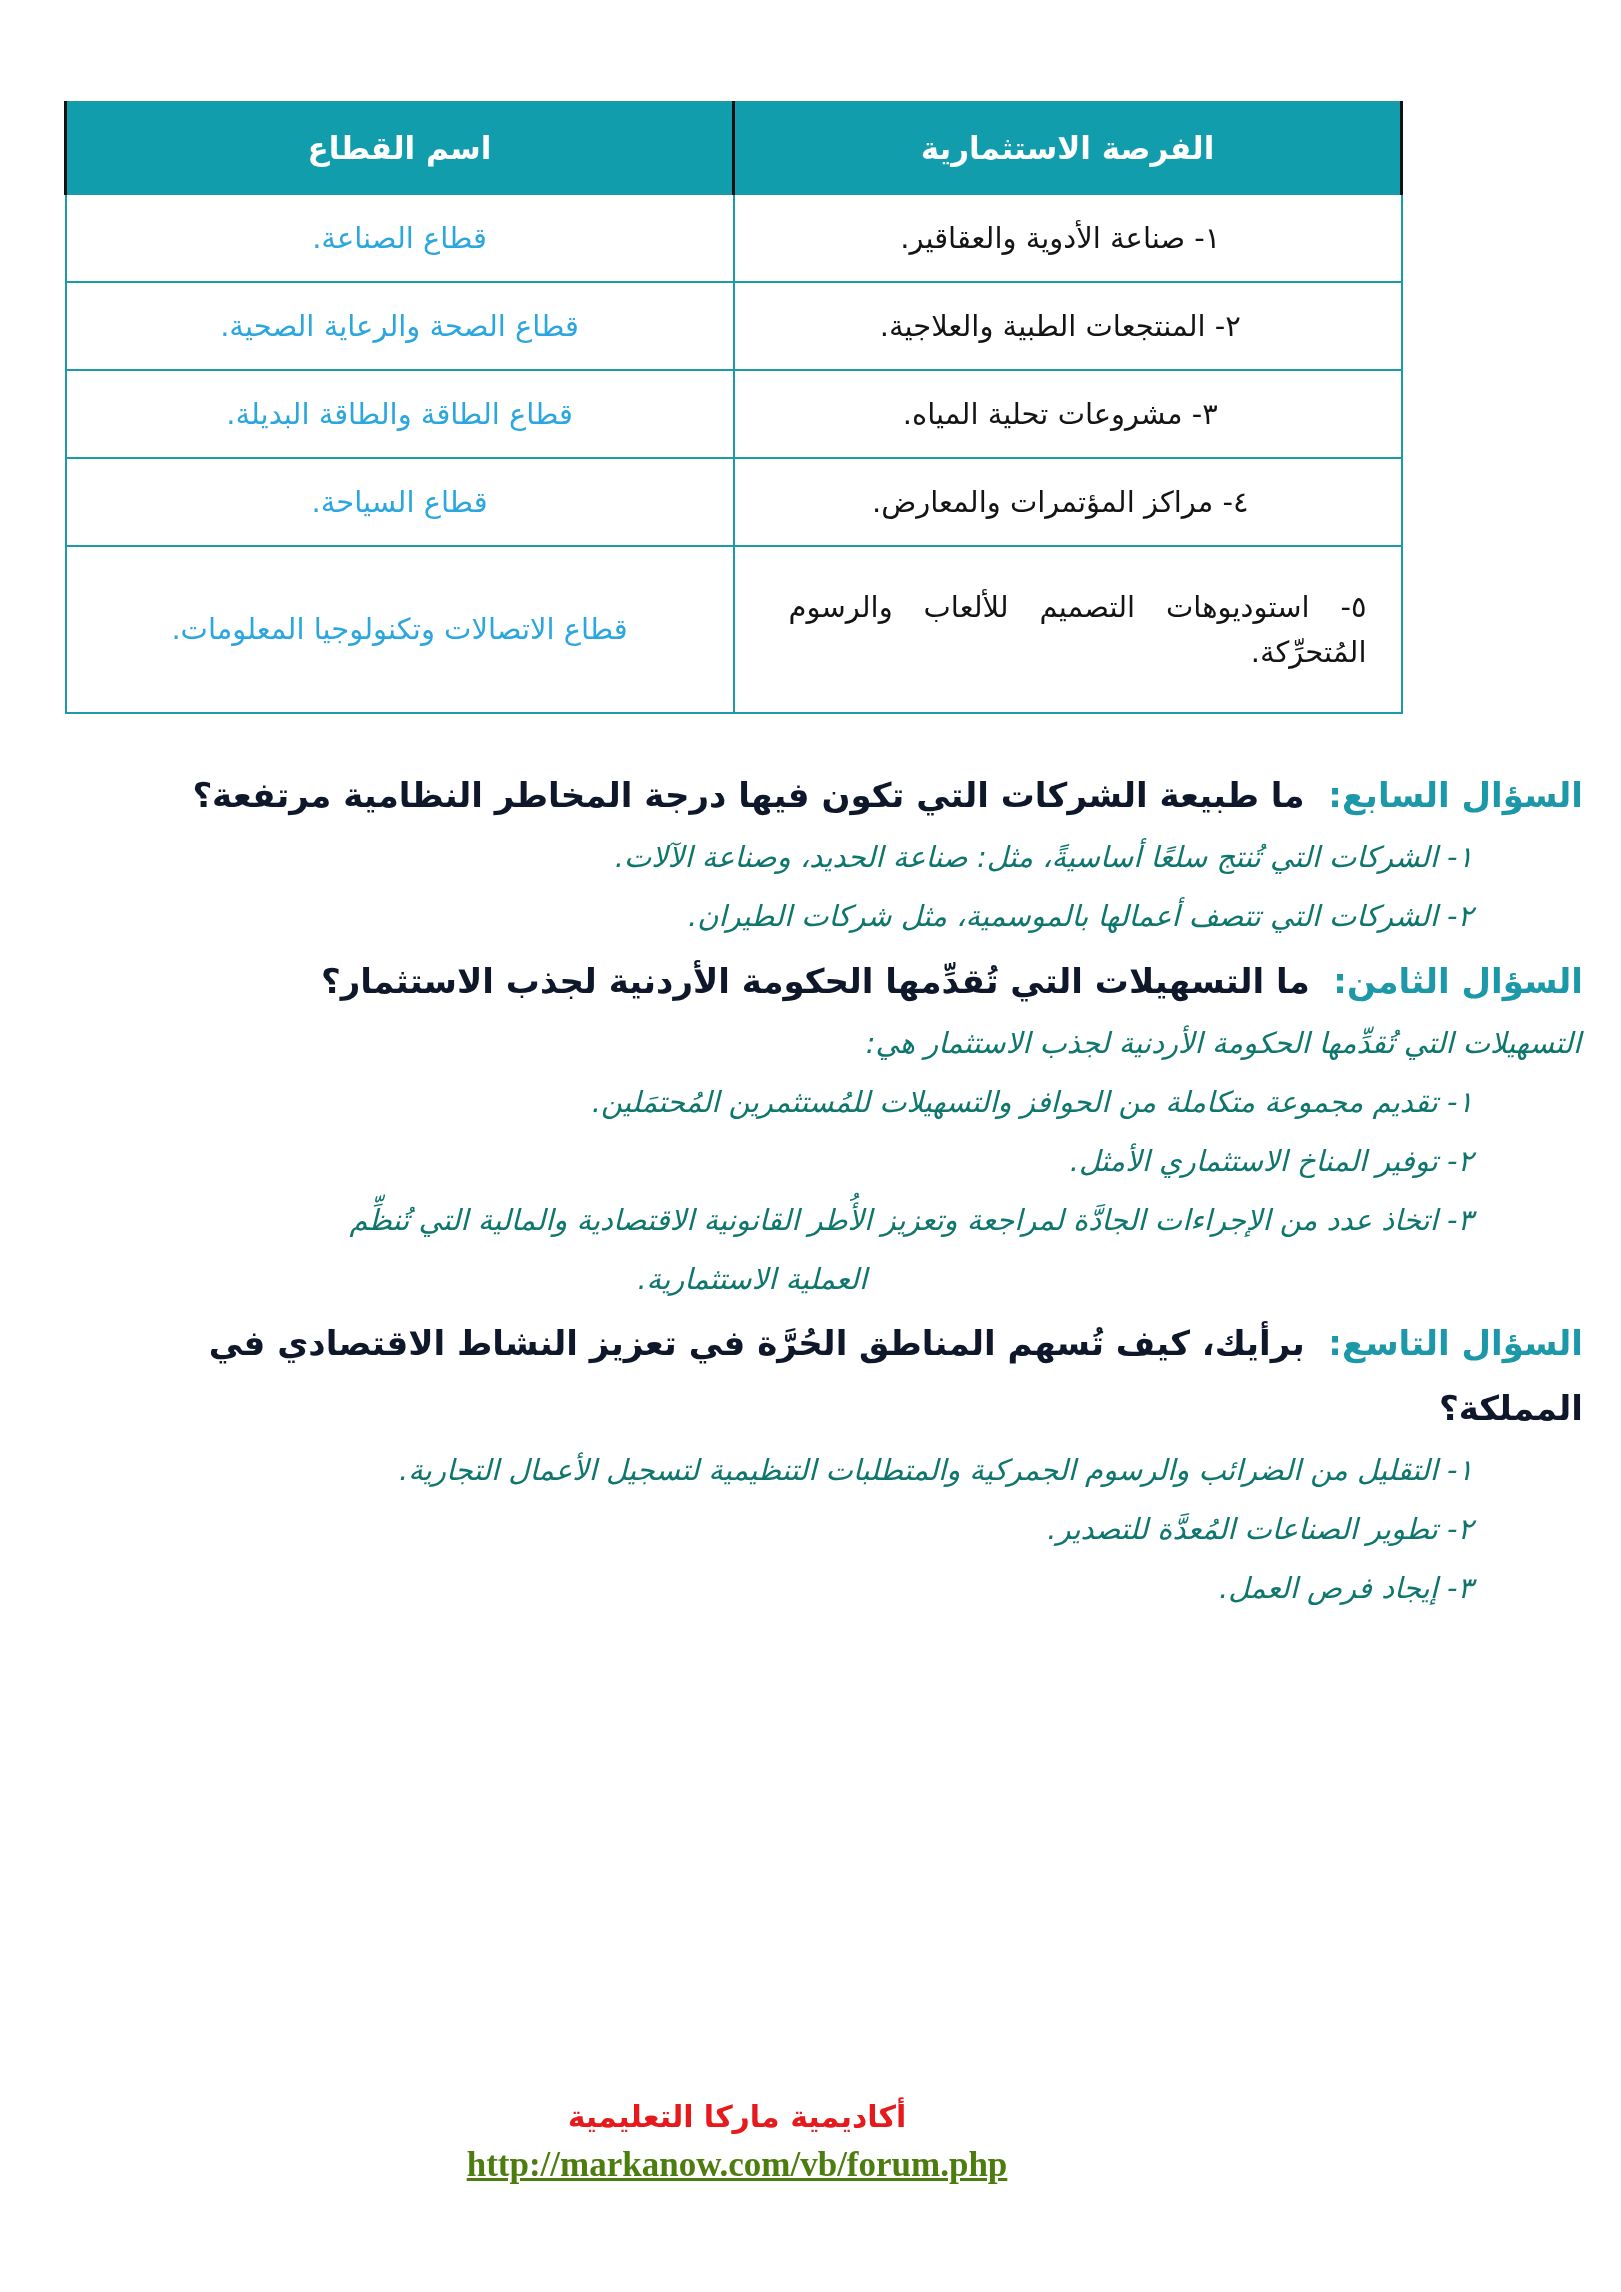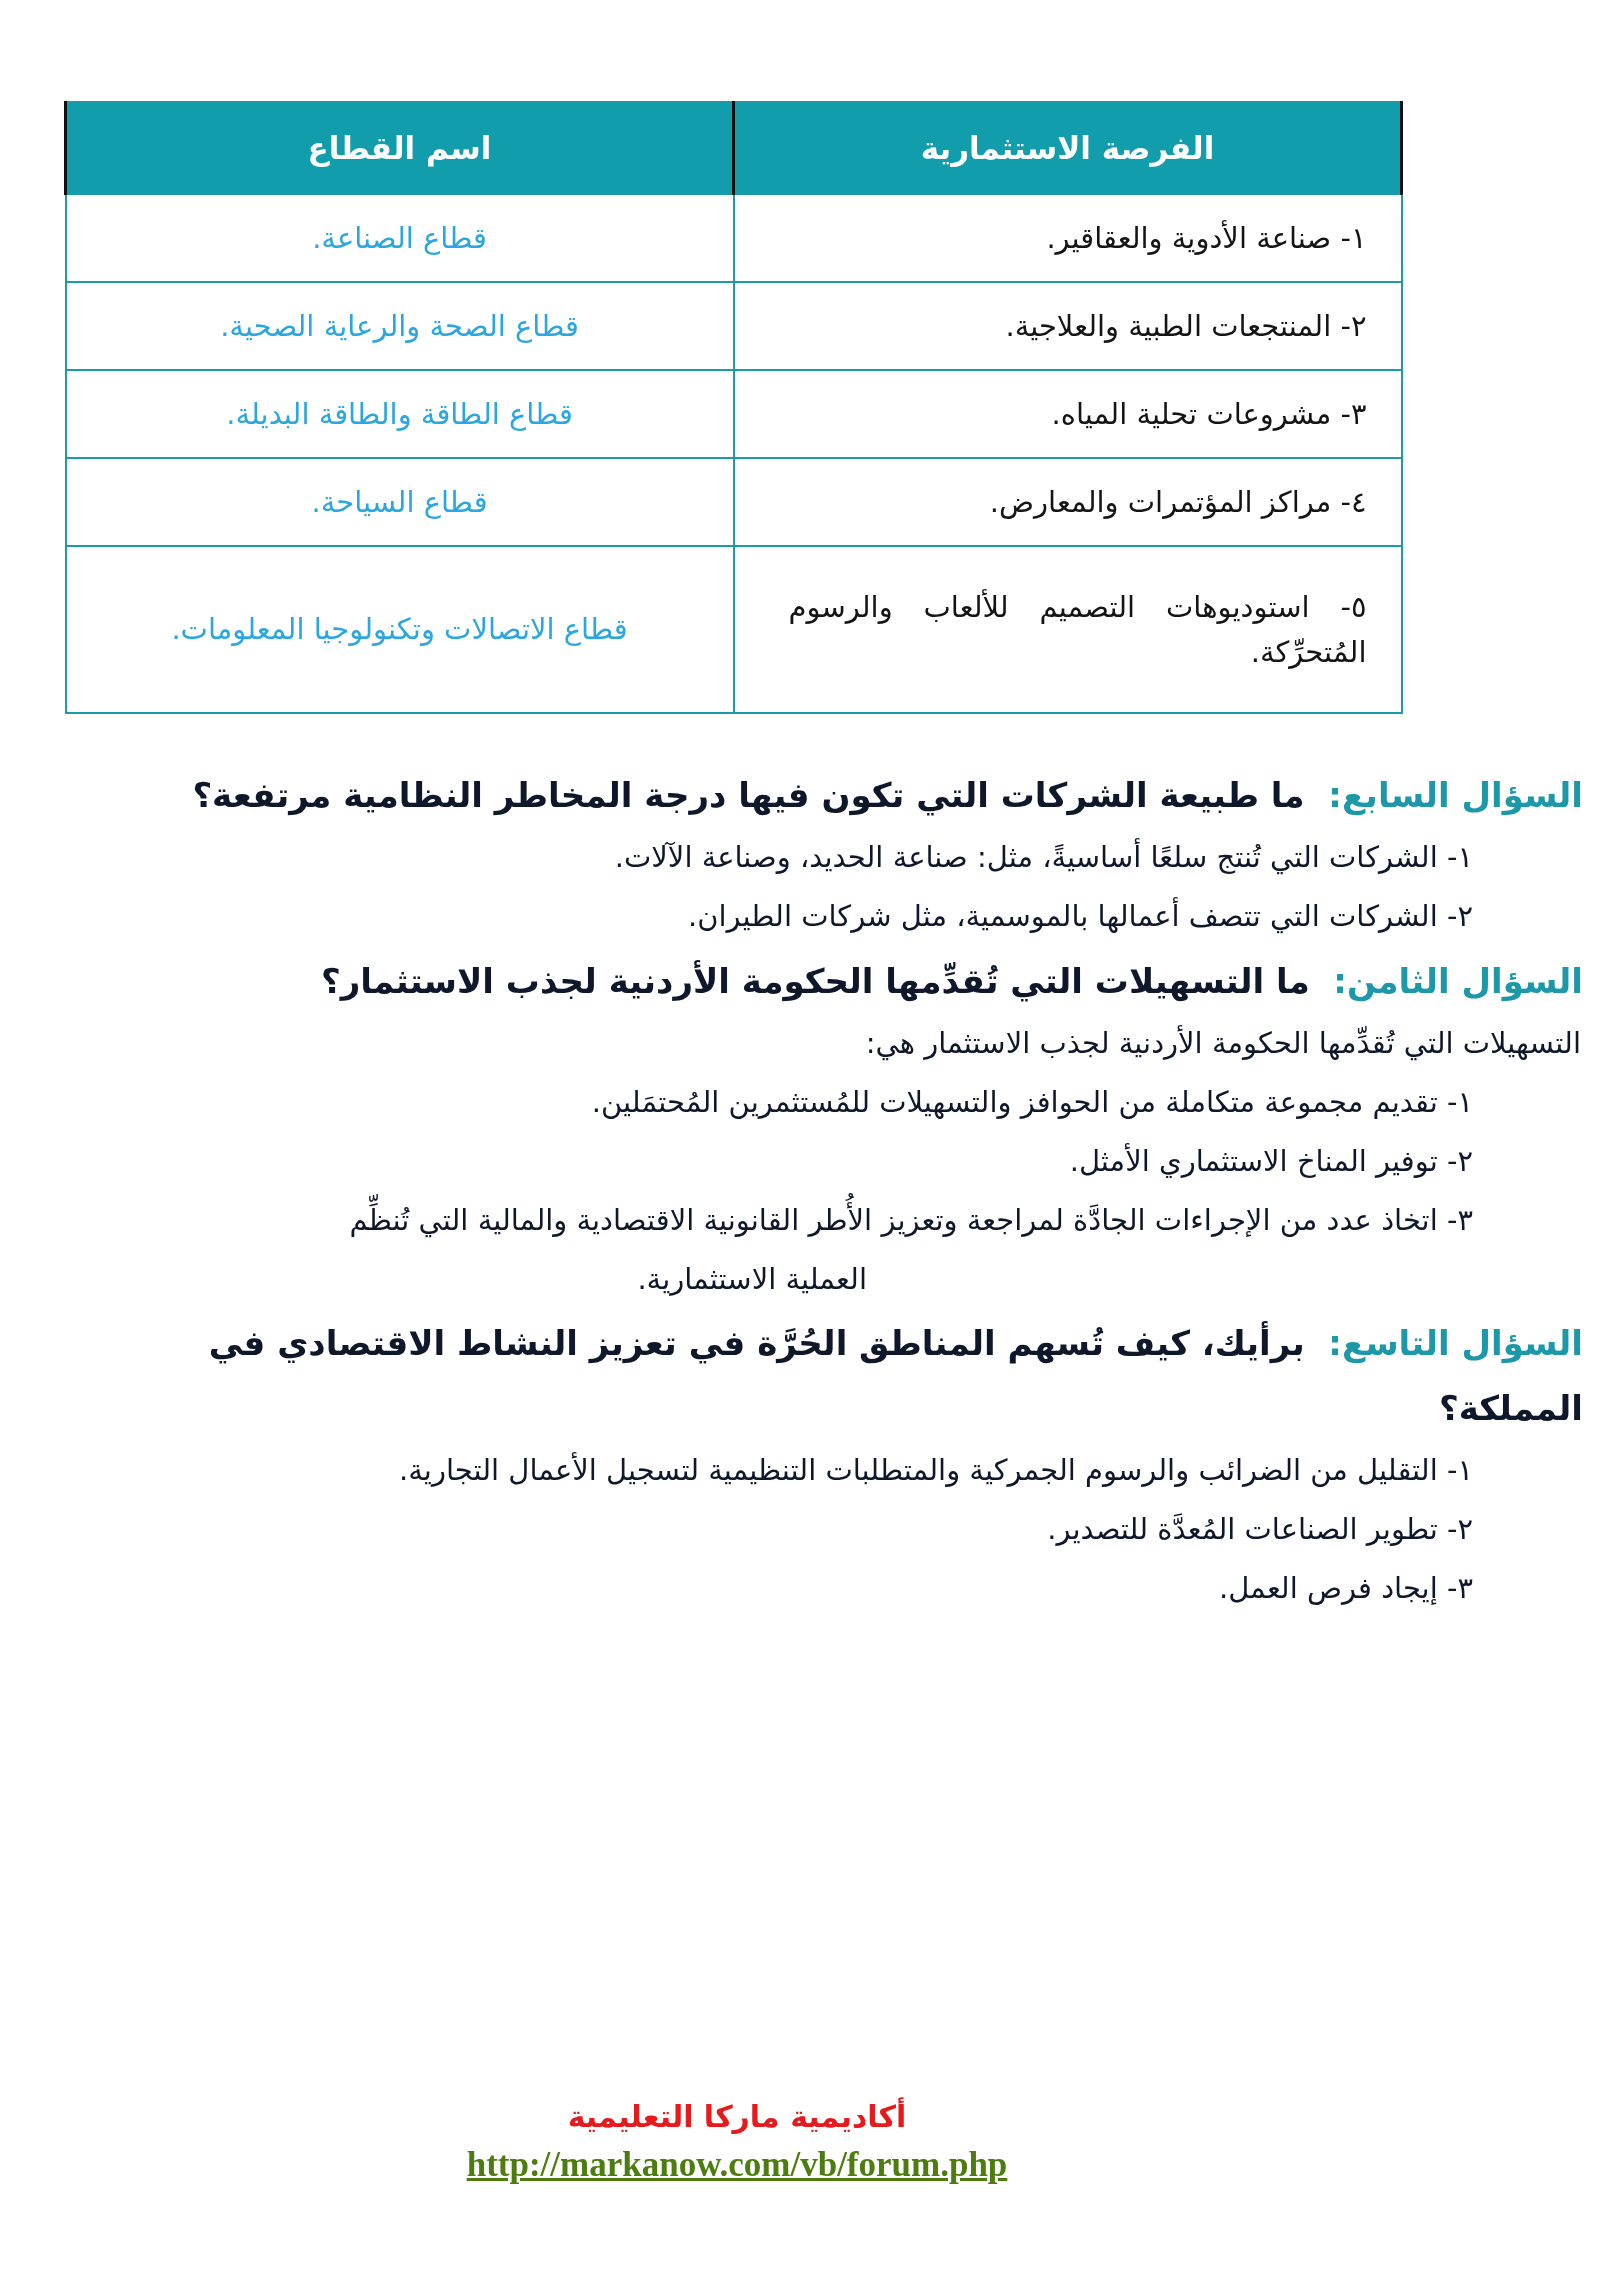--- a/index.html
+++ b/index.html
@@ -17,34 +17,34 @@
   #invest-table th {
     background:#119dab; color:#ffffff; font-size:31px; font-weight:bold;
     height:90px; padding:0 9.8px; vertical-align:middle; text-align:center;
   }
   #invest-table th.opp { border-left:3.9px solid #111111; border-right:3.9px solid #111111; }
   #invest-table th.sec { border-left:3.9px solid #111111; }
   #invest-table td {
     border:2.9px solid #1a9ba7; vertical-align:middle; background:#ffffff;
     font-size:29px; line-height:1.55; height:86px;
   }
-  #invest-table td.opp { color:#141414; text-align:right; padding:0 34px 0 19.6px; }
+  #invest-table td.opp { color:#141414; text-align:center; padding:0 34px 0 19.6px; }
   #invest-table td.sec { color:#2ba6de; text-align:center; padding:0 21.6px; }
   #invest-table tr.tall td { height:165px; }
   #invest-table td.justify { text-align:justify; text-align-last:justify; padding-left:54px; }
 
   
   .qa { position:absolute; right:38px; width:1545px; direction:rtl; text-align:right; }
   #q7 { top:763px; }
   #q8 { top:949px; }
   #q9 { top:1311px; }
   .q-head { font-size:34px; font-weight:bold; line-height:65px; color:#1c3a52; }
   .q-label { color:#1d98a8; margin-left:11.8px; }
   .q-text  { color:#0f172a; }
-  .ans { font-size:29px; line-height:59px; color:#0f172a; padding-right:110px; }
+  .ans { font-size:29px; line-height:59px; color:#0f766e; padding-right:110px;font-style:italic; }
   .ans.intro { padding-right:2px; }
   .ans.cont  { padding-right:716px; }
   .ans.nowrap { white-space:nowrap; }
 
   
   #footer { position:absolute; top:2094px; left:0; width:1474px; text-align:center; }
   #footer .academy {
     direction:rtl; font-size:30px; font-weight:bold; color:#e6191c; line-height:45px;
   }
   #footer .url {

